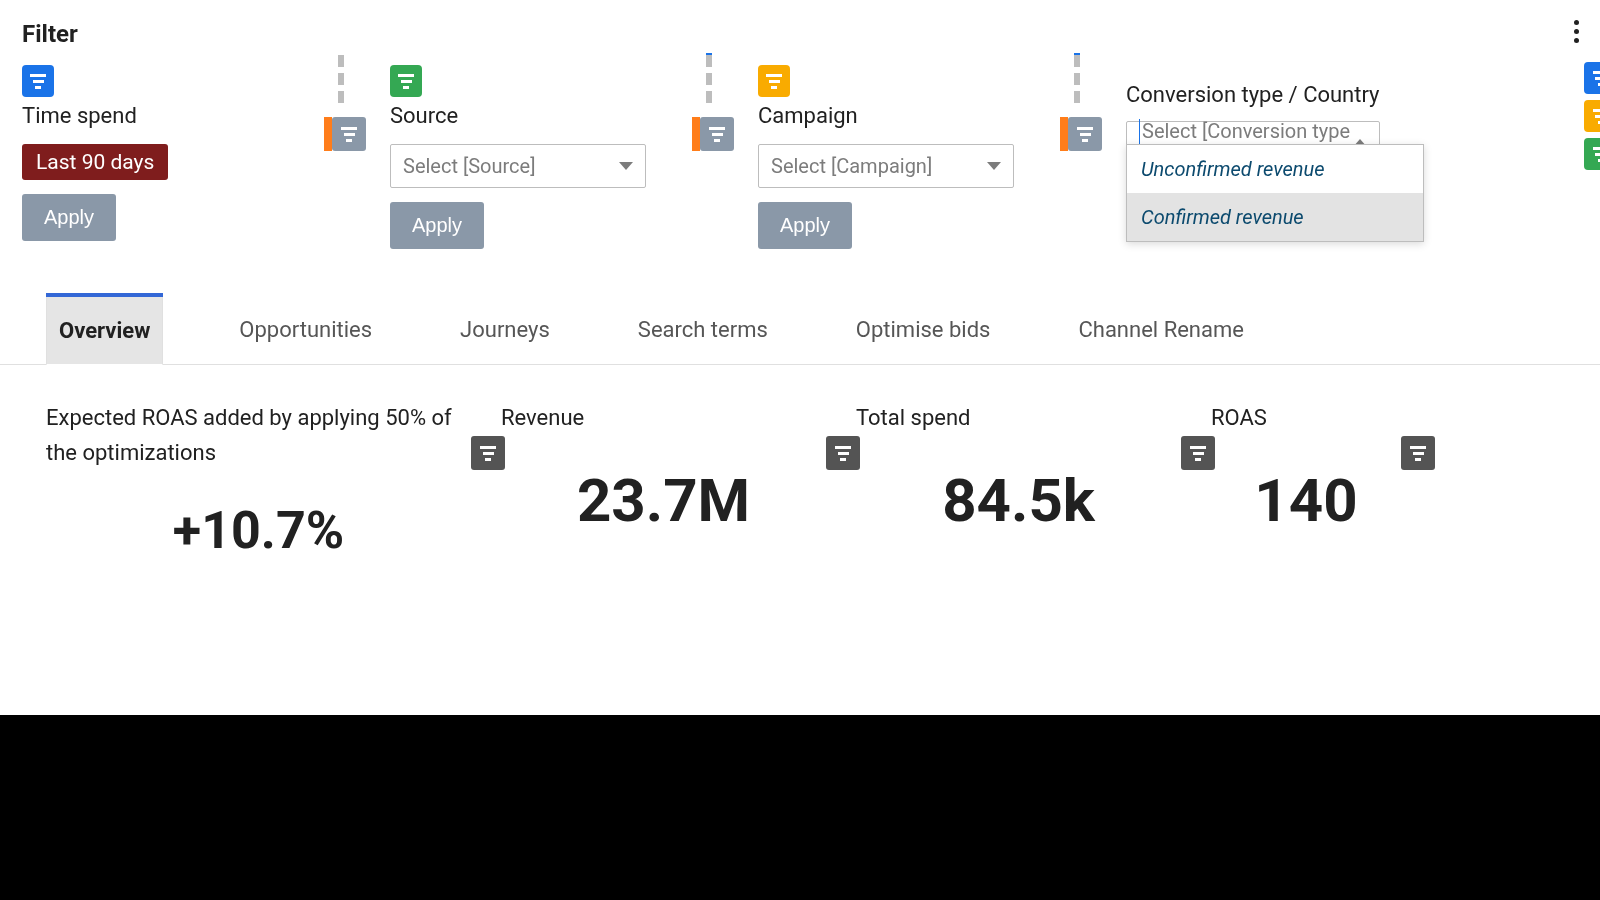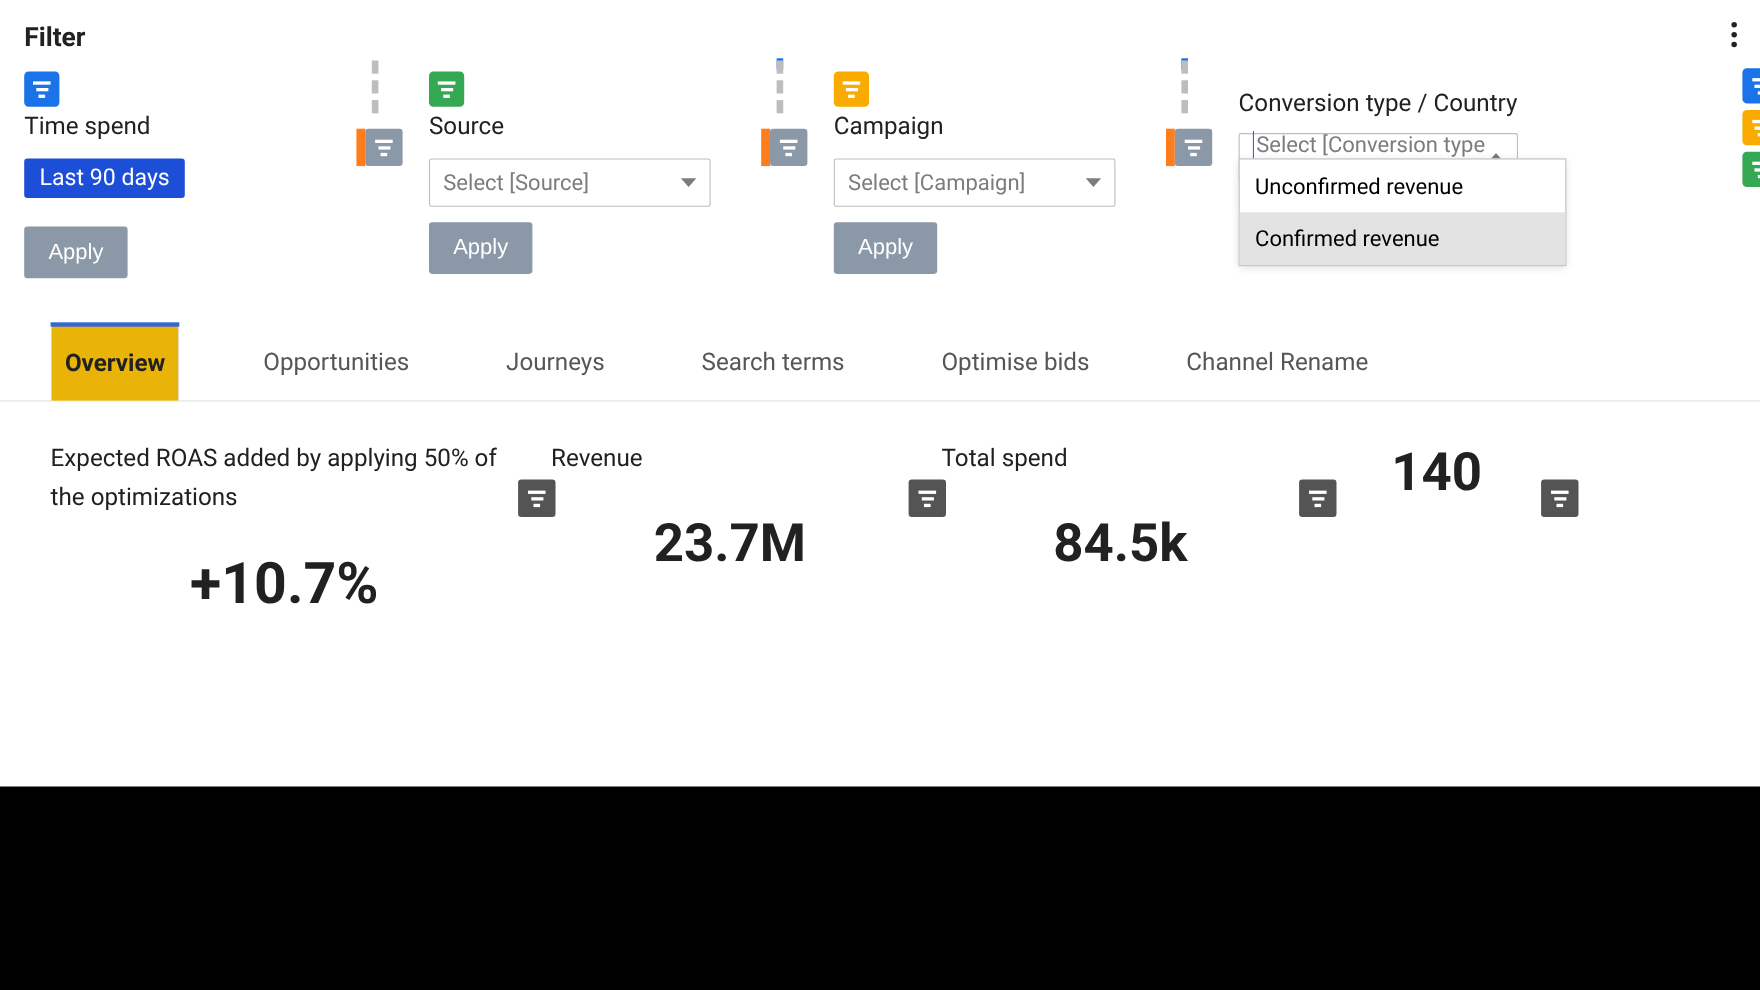--- a/index.html
+++ b/index.html
@@ -66,26 +66,26 @@
   .filter-icon-lines span:nth-child(3){ width:6px;  height:3px; background:#fff; }
 
   .filter-label {
     font-size: 22px;
     color: #212121;
     margin-bottom: 16px;
   }
 
   .chip {
     display: inline-block;
-    background: #1d4ed8;
+    background: #7f1d1d;
     color: #fff;
     font-size: 21px;
     padding: 6px 14px;
     border-radius: 3px;
-    margin-bottom: 26px;
+    margin-bottom: 14px;
   }
 
   .select-box {
     width: 256px;
     height: 44px;
     border: 1px solid #bdbdbd;
     border-radius: 2px;
     display: flex;
     align-items: center;
     justify-content: space-between;
@@ -178,22 +178,23 @@
     top: 144px;
     width: 298px;
     background: #fff;
     border: 1px solid #bdbdbd;
     box-shadow: 0 2px 8px rgba(0,0,0,0.15);
     z-index: 50;
   }
   .dropdown-panel .opt {
     padding: 12px 14px;
     font-size: 20px;
-    color: #000000;
+    color: #0c4a6e;
     cursor: pointer;
+    font-style: italic;
   }
   .dropdown-panel .opt.hover { background: #e3e3e3; }
 
   
   .tabs {
     position: absolute;
     left: 0; right: 0;
     top: 295px;
     height: 70px;
     border-bottom: 1px solid #e0e0e0;
@@ -208,21 +209,21 @@
     color: #565656;
     cursor: pointer;
     padding: 0 12px;
     position: relative;
   }
   .tab.active {
     color: #212121;
     font-weight: 700;
     border: 1px solid #e0e0e0;
     border-bottom: 1px solid #fff;
-    background: #eab308;
+    background: #e5e5e5;
     margin-bottom: -1px;
     border-top-left-radius: 3px;
     border-top-right-radius: 3px;
   }
   .tab.active::before {
     content: "";
     position: absolute;
     left: -1px; right: -1px; top: -3px;
     height: 4px;
     background: #3367d6;
@@ -239,21 +240,21 @@
   }
   .kpi { position: relative; padding-right: 30px; }
   .kpi-title {
     font-size: 22px;
     font-weight: 400;
     color: #212121;
     line-height: 1.6;
     margin-bottom: 30px;
   }
   .kpi-value {
-    font-size: 48px;
+    font-size: 60px;
     font-weight: 700;
     color: #212121;
     text-align: center;
   }
   .kpi-value.small { font-size: 52px; }
   .kpi .badge {
     position: absolute;
     top: 36px; right: -4px;
     width: 34px; height: 34px;
     background: #545454;
@@ -452,20 +453,21 @@
     <div class="kpi-value">84.5k</div>
     <div class="badge">
         <div class="fl">
           <span></span>
           <span></span>
           <span></span>
         </div>
       </div>
   </div>
   <div class="kpi">
+    <div class="kpi-title">ROAS</div>
     <div class="kpi-value">140</div>
     <div class="badge">
         <div class="fl">
           <span></span>
           <span></span>
           <span></span>
         </div>
       </div>
   </div>
 </div>

